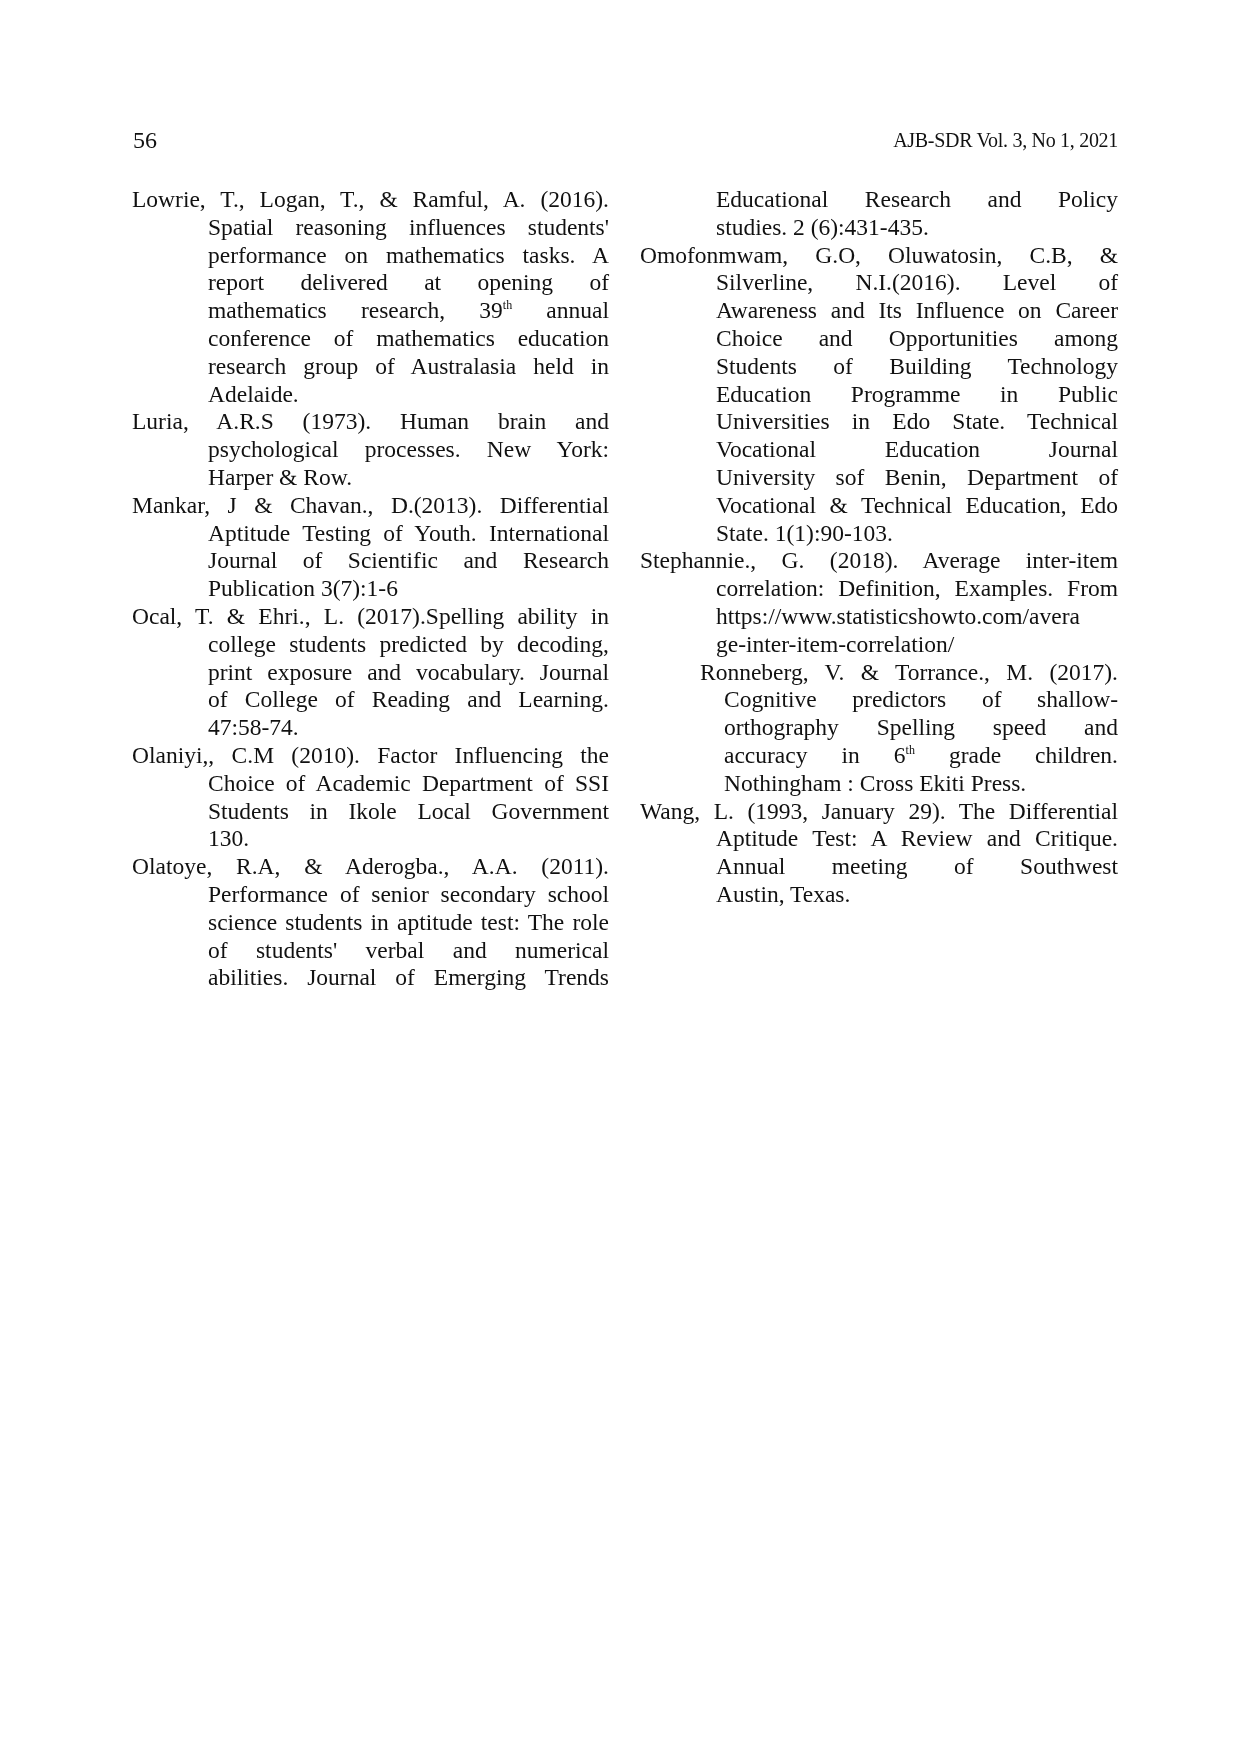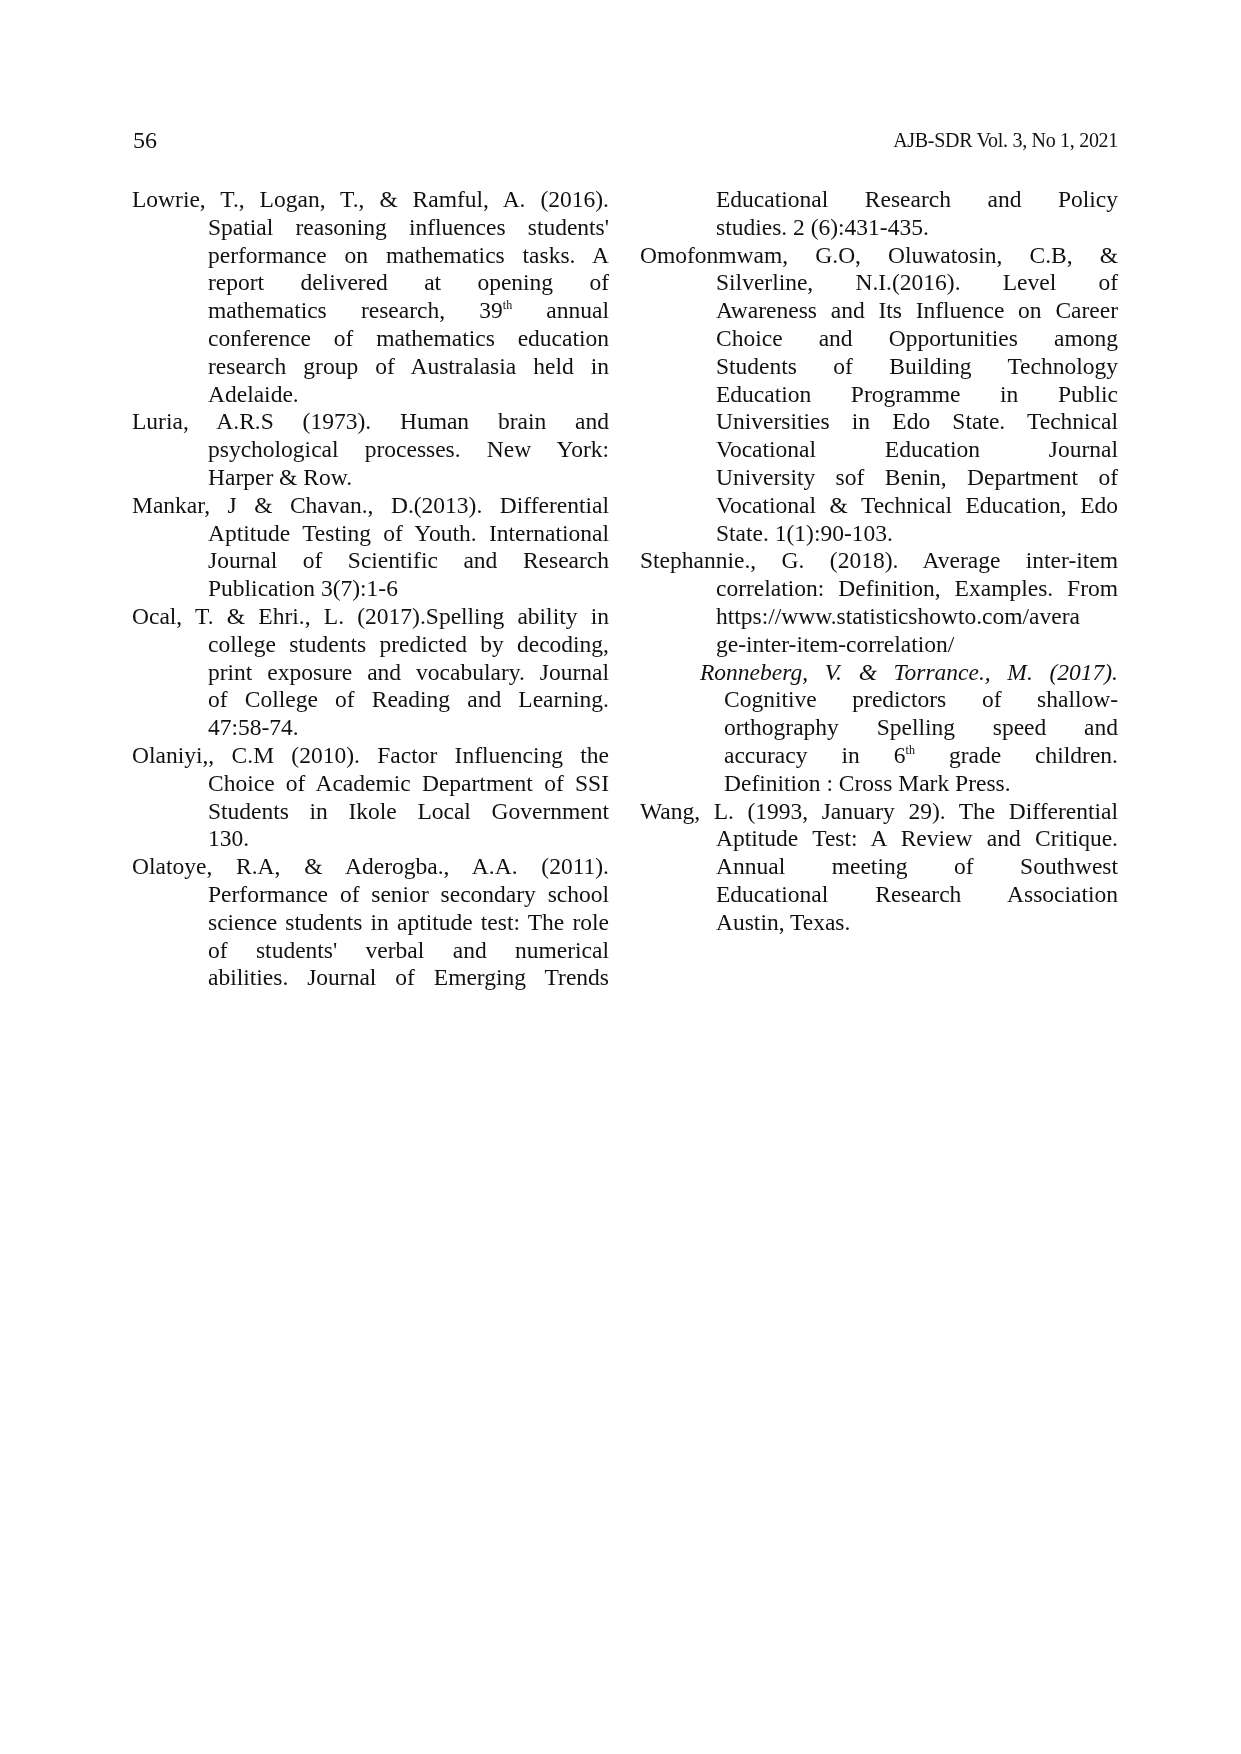--- a/index.html
+++ b/index.html
@@ -25,21 +25,21 @@
   .ref { margin: 0; }
   .line {
     display: block; white-space: nowrap;
     text-align: justify; text-align-last: justify;
     height: 27.8px; overflow: visible;
   }
   .line.first { padding-left: 0; }
   .line.cont { padding-left: 76px; }
   .line.last { text-align-last: left; }
   .line.cont-wide { padding-left: 84px; }
-  .line.first-indent { padding-left: 60px; font-style: italic; }
+  .line.first-indent { padding-left: 60px; }
   sup { font-size: 12px; vertical-align: 9px; line-height: 0; }
 </style>
 </head>
 <body>
 
 <div class="page-number">56</div>
 <div class="running-head">AJB-SDR Vol. 3, No 1, 2021</div>
 
 <div class="column col-left">
   <div class="ref">
@@ -107,22 +107,21 @@
     <span class="line first">Stephannie., G. (2018). Average inter-item</span>
     <span class="line cont">correlation: Definition, Examples. From</span>
     <span class="line cont">https://www.statisticshowto.com/avera</span>
     <span class="line cont last">ge-inter-item-correlation/</span>
   </div>
   <div class="ref">
     <span class="line first-indent">Ronneberg, V. &amp; Torrance., M. (2017).</span>
     <span class="line cont-wide">Cognitive predictors of shallow-</span>
     <span class="line cont-wide">orthography Spelling speed and</span>
     <span class="line cont-wide sup-line">accuracy in 6<sup>th</sup> grade children.</span>
-    <span class="line cont-wide last">Definition : Cross Mark Press.</span>
+    <span class="line cont-wide last">Nothingham : Cross Ekiti Press.</span>
   </div>
   <div class="ref">
     <span class="line first">Wang, L. (1993, January 29). The Differential</span>
     <span class="line cont">Aptitude Test: A Review and Critique.</span>
     <span class="line cont">Annual meeting of Southwest</span>
-    <span class="line cont">Educational Research Association</span>
     <span class="line cont last">Austin, Texas.</span>
   </div>
 </div>
 
 </body></html>

